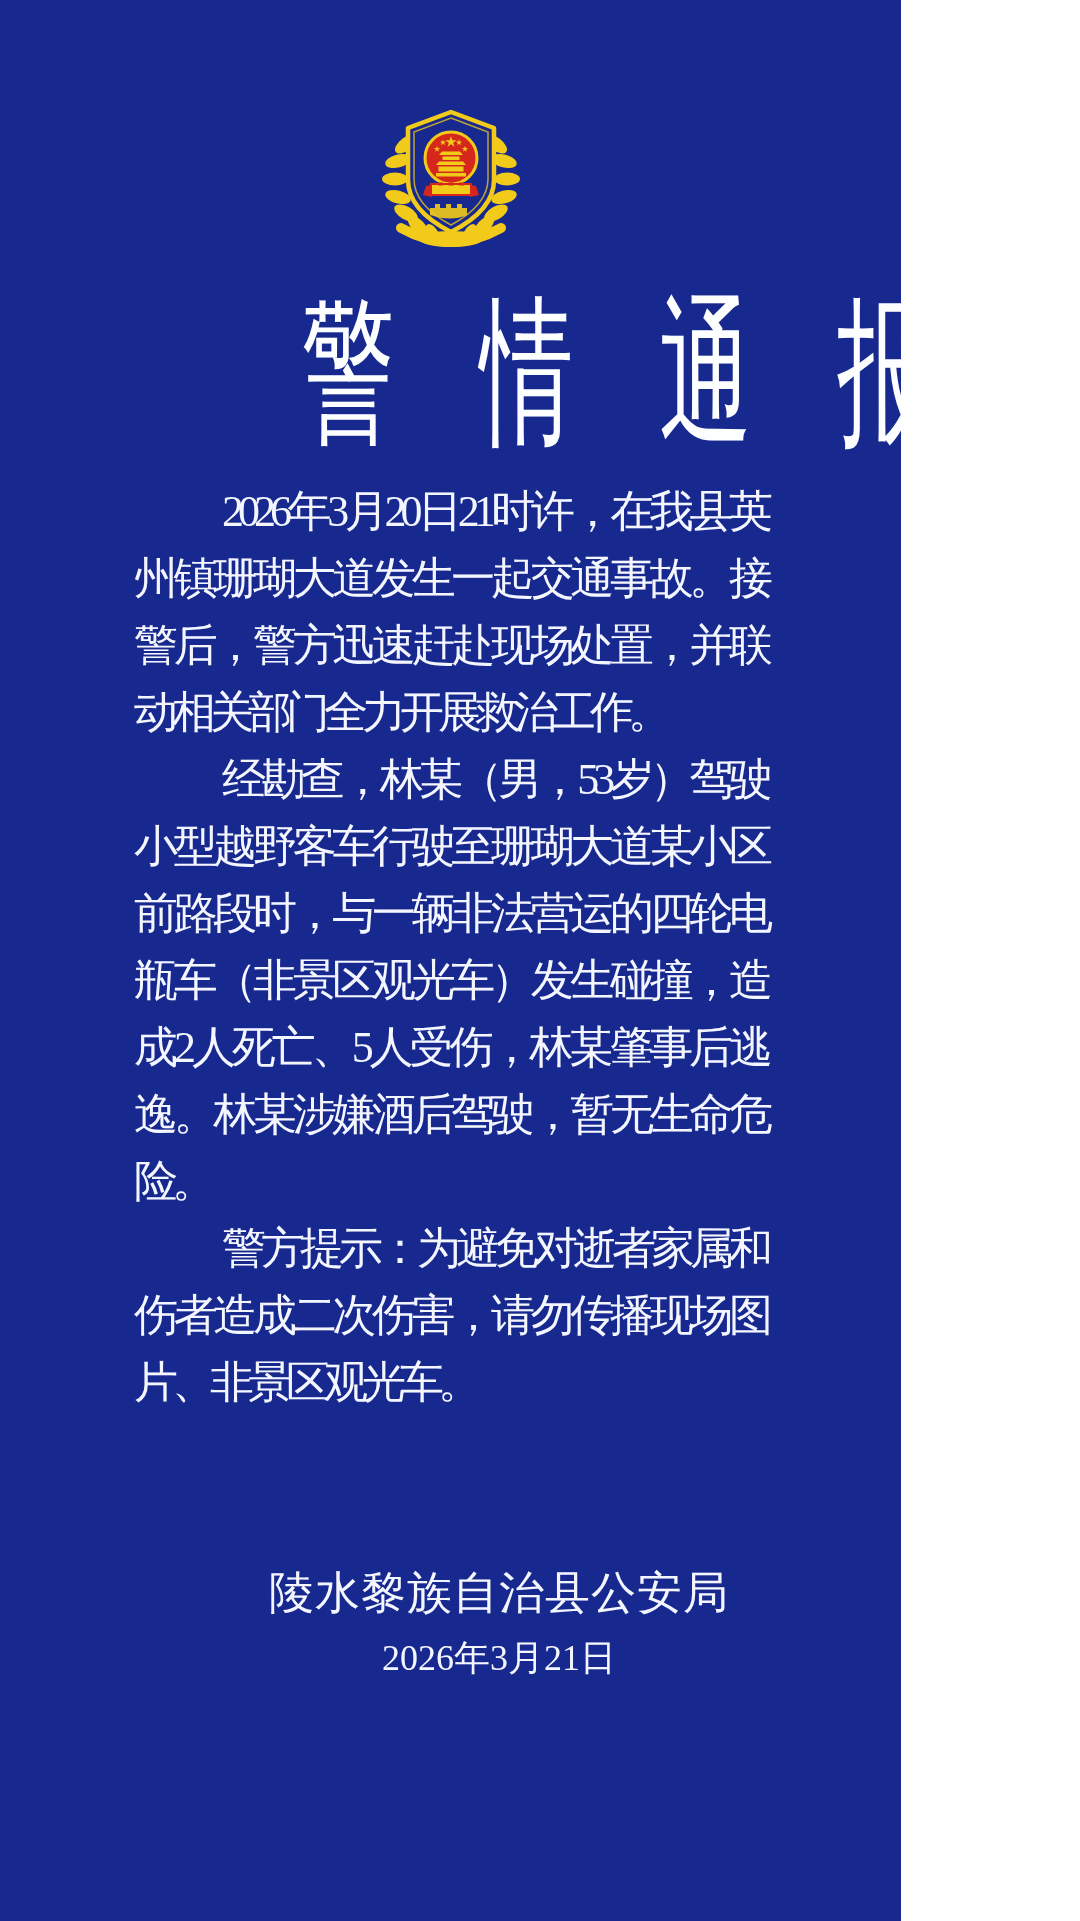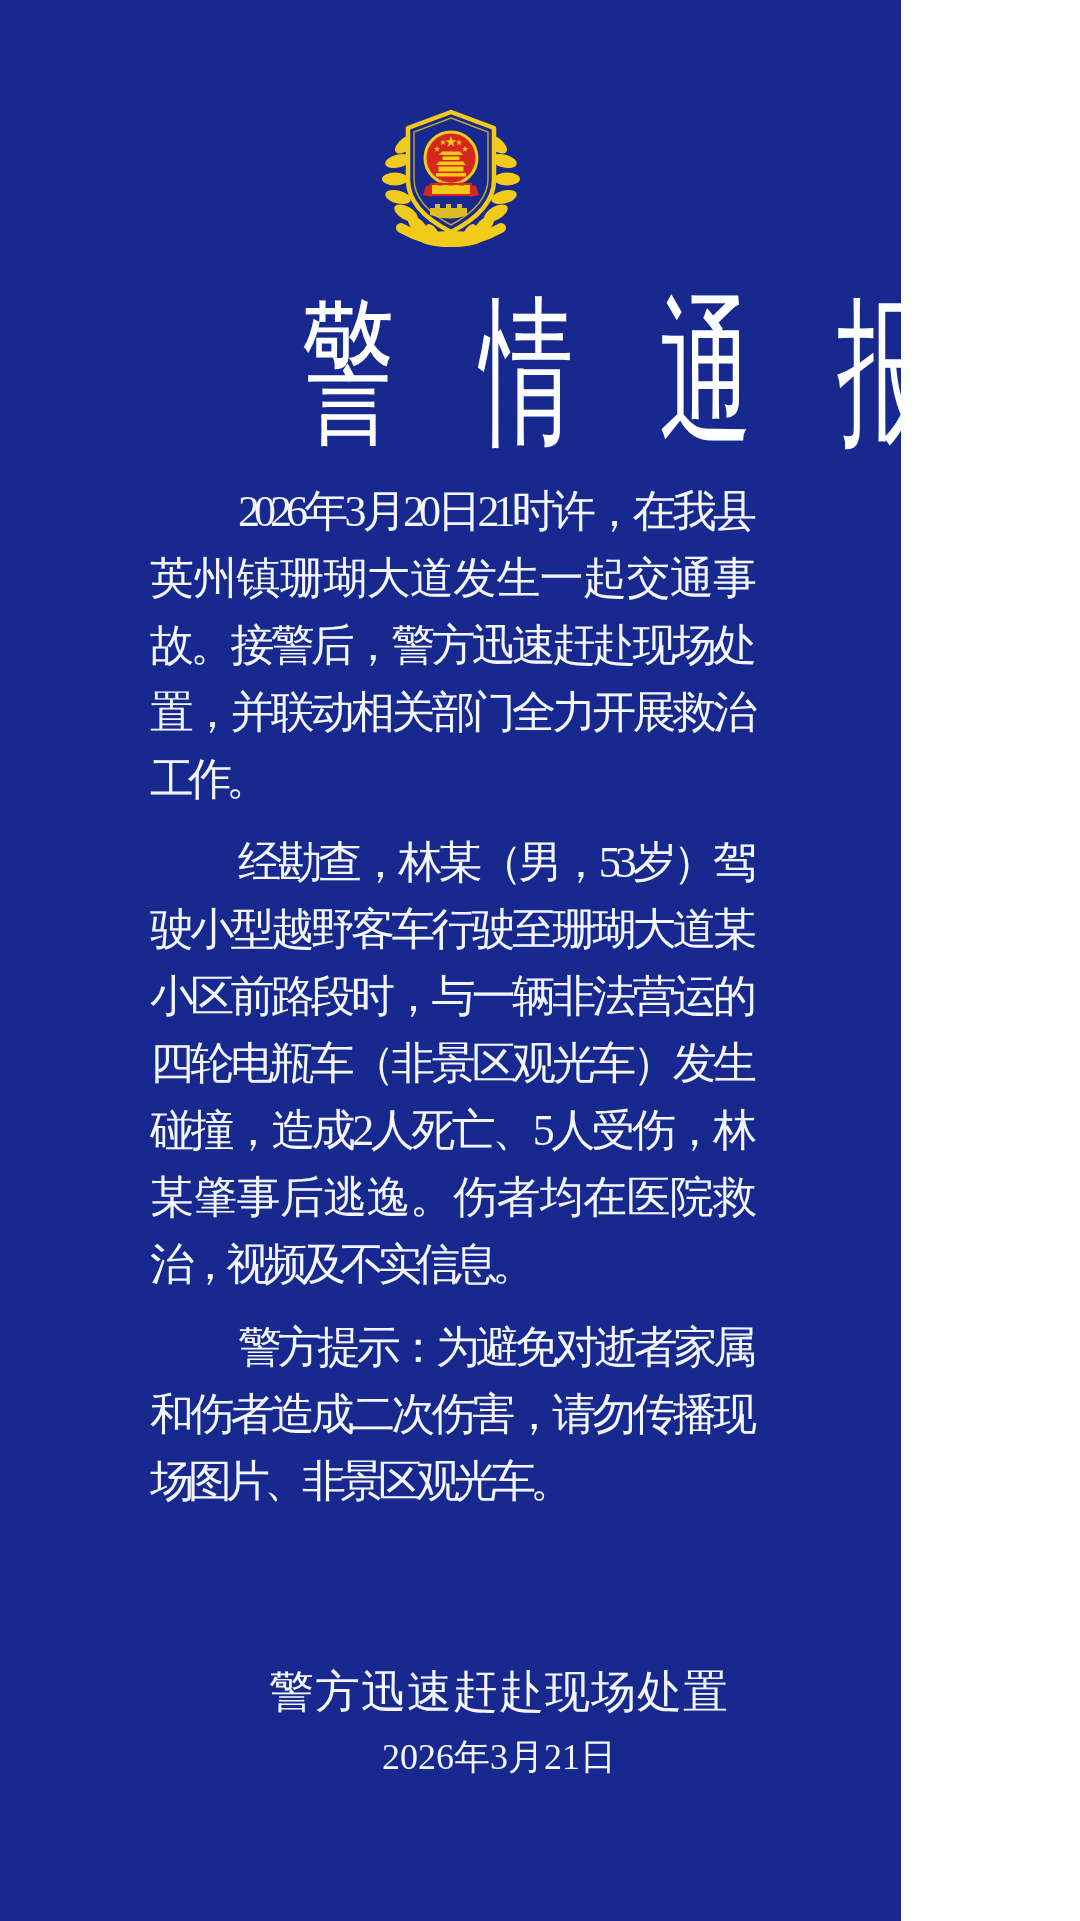--- a/index.html
+++ b/index.html
@@ -22,21 +22,21 @@
     font-weight:normal;
     letter-spacing:148px;
     white-space:nowrap;
     transform:scaleX(0.58) translateX(74px);
     transform-origin:50% 50%;
     color:#FDFEFF;
   }
 
   .body-text { margin-top:20px; padding:0 134px; }
   .body-text p {
-    margin:16px;
+    margin:0;
     font-size:44px;
     line-height:67px;
     letter-spacing:-6px;
     text-align:justify;
     text-indent:88px;
     color:#F4F6FF;
   }
 
   .signature {
     width:max-content;
@@ -106,22 +106,22 @@
       <rect x="62" y="84.5" width="5" height="3" fill="#D6271D"></rect>
       <rect x="72.5" y="84.5" width="5" height="3" fill="#D6271D"></rect>
       <rect x="83" y="84.5" width="5" height="3" fill="#D6271D"></rect>
     </svg>
   </div>
 
   <h1 class="title">警情通报</h1>
 
   <div class="body-text">
     <p>2026年3月20日21时许，在我县英州镇珊瑚大道发生一起交通事故。接警后，警方迅速赶赴现场处置，并联动相关部门全力开展救治工作。</p>
-    <p>经勘查，林某（男，53岁）驾驶小型越野客车行驶至珊瑚大道某小区前路段时，与一辆非法营运的四轮电瓶车（非景区观光车）发生碰撞，造成2人死亡、5人受伤，林某肇事后逃逸。伤者均在医院救治，视频及不实信息。</p>
+    <p>经勘查，林某（男，53岁）驾驶小型越野客车行驶至珊瑚大道某小区前路段时，与一辆非法营运的四轮电瓶车（非景区观光车）发生碰撞，造成2人死亡、5人受伤，林某肇事后逃逸。林某涉嫌酒后驾驶，暂无生命危险。</p>
     <p>警方提示：为避免对逝者家属和伤者造成二次伤害，请勿传播现场图片、非景区观光车。</p>
   </div>
 
   <div class="signature">
-    <div class="agency">警方迅速赶赴现场处置</div>
+    <div class="agency">陵水黎族自治县公安局</div>
     <div class="date">2026年3月21日</div>
   </div>
 
 </div>
 
 </body></html>

